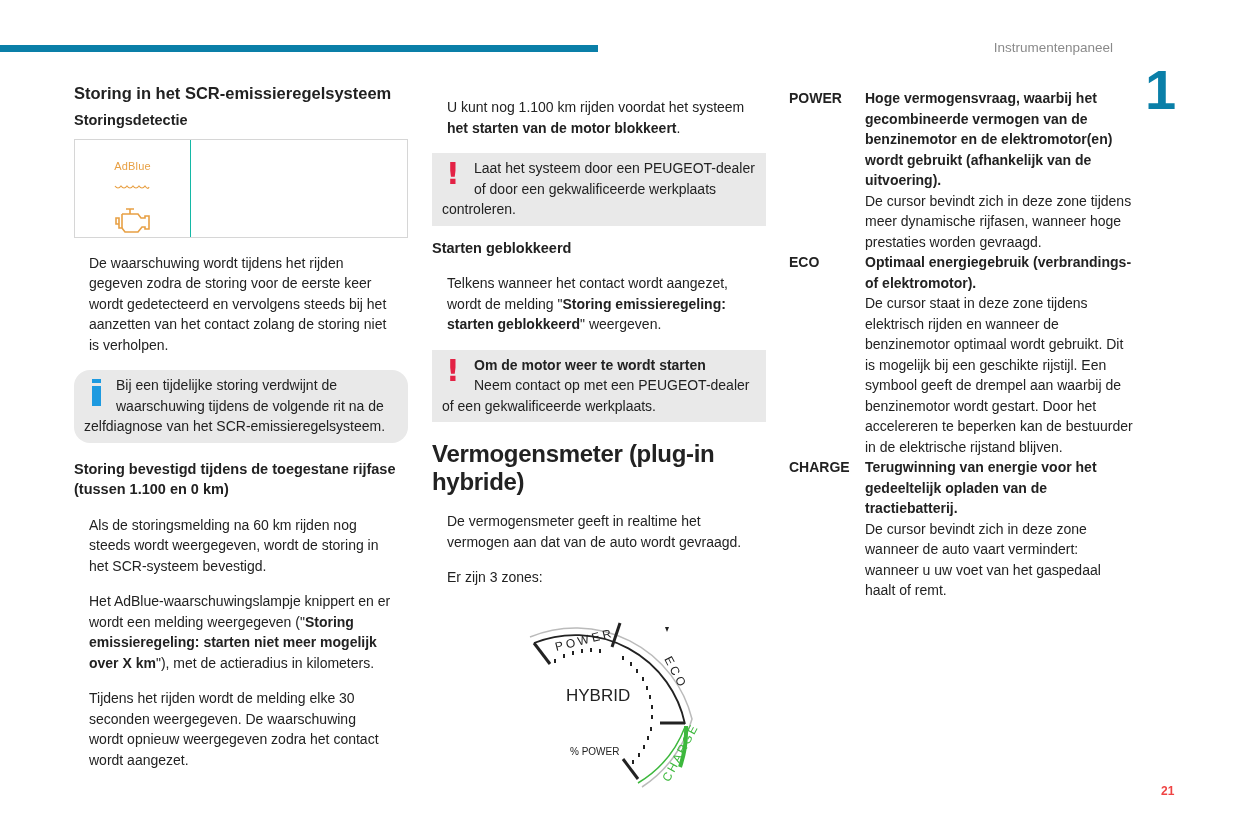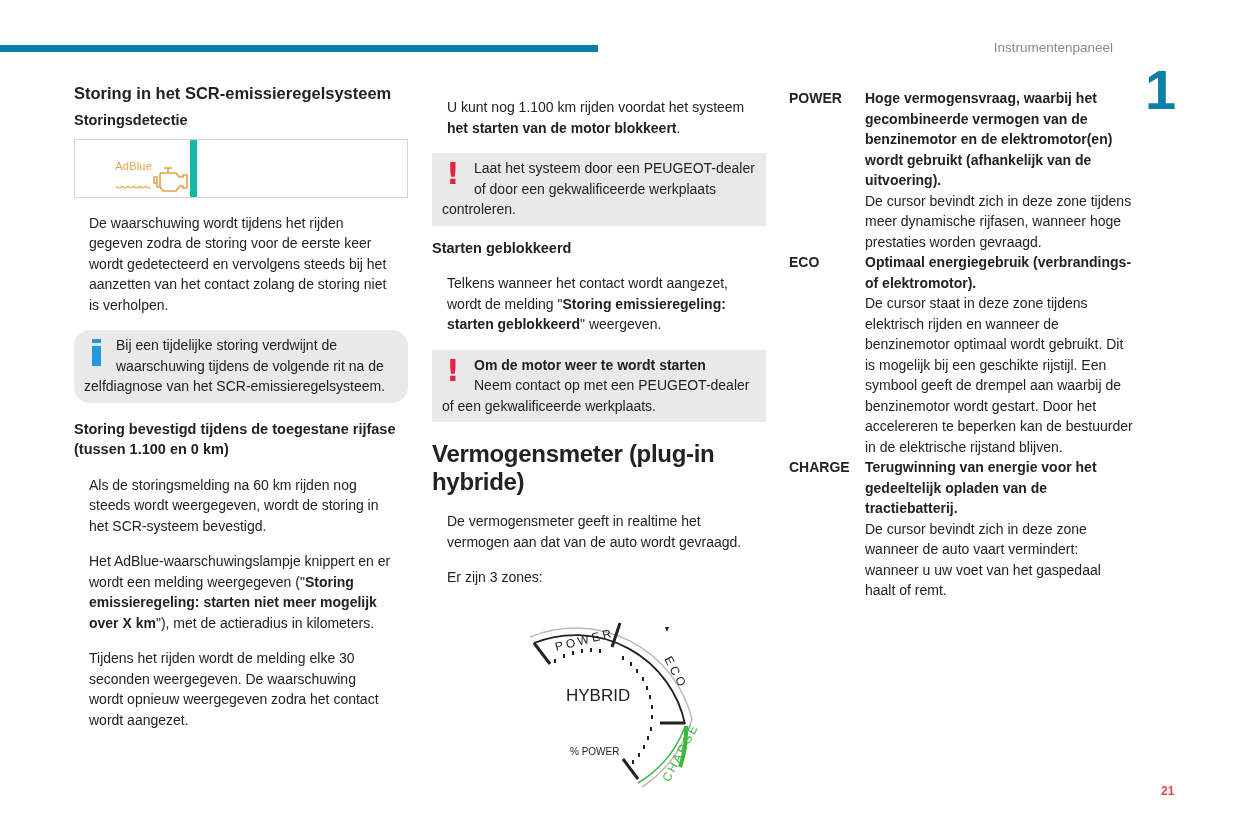--- a/index.html
+++ b/index.html
@@ -12,21 +12,21 @@
   .col { position:absolute; top:82px; font-size:14px; line-height:20.5px; }
   .col1 { left:74px; width:334px; }
   .col2 { left:432px; width:334px; }
   .col3 { left:789px; width:345px; }
   h3 { font-size:16.5px; font-weight:bold; margin:0 0 6px 0; line-height:22px; }
   h4 { font-size:14.5px; font-weight:bold; margin:2px 0 8px 0; line-height:20.5px; }
   h2 { font-size:24px; font-weight:bold; margin:0 0 2px 0; line-height:28px; letter-spacing:-0.3px; }
   p { margin:15px; }
   b { font-weight:bold; }
   .warn-table { display:flex; border:1px solid #d6d6d6; margin:0 0 7px 0; }
-  .warn-icons { width:115px; border-right:7px solid #14b8a6; display:flex; flex-direction:row; align-items:center; padding-top:16px;justify-content:flex-end; }
+  .warn-icons { width:115px; border-right:1px solid #14b8a6; display:flex; flex-direction:column; align-items:center; padding-top:16px; }
   .warn-text { padding:4px 6px 4px 6px; flex:1; }
   .adblue { color:#e8a044; font-size:11px; letter-spacing:0.2px; }
   .box { background:#e9e9e9; padding:5px 10px 6px 10px; margin:6px 0 10px 0; position:relative; }
   .box .ico { float:left; width:32px; height:30px; position:relative; }
   .excl { position:absolute; left:4px; top:2px; font-size:30px; font-weight:bold; color:#e32245; line-height:28px; font-family:"DejaVu Sans", sans-serif; }
   .info { position:absolute; left:8px; top:4px; width:9px; height:28px; }
   .info .dot { width:9px; height:4px; background:#1d9ae0; }
   .info .bar { width:9px; height:20px; background:#1d9ae0; margin-top:3px; }
   .deflist { display:grid; grid-template-columns:76px 1fr; }
   .term { font-weight:bold; }

